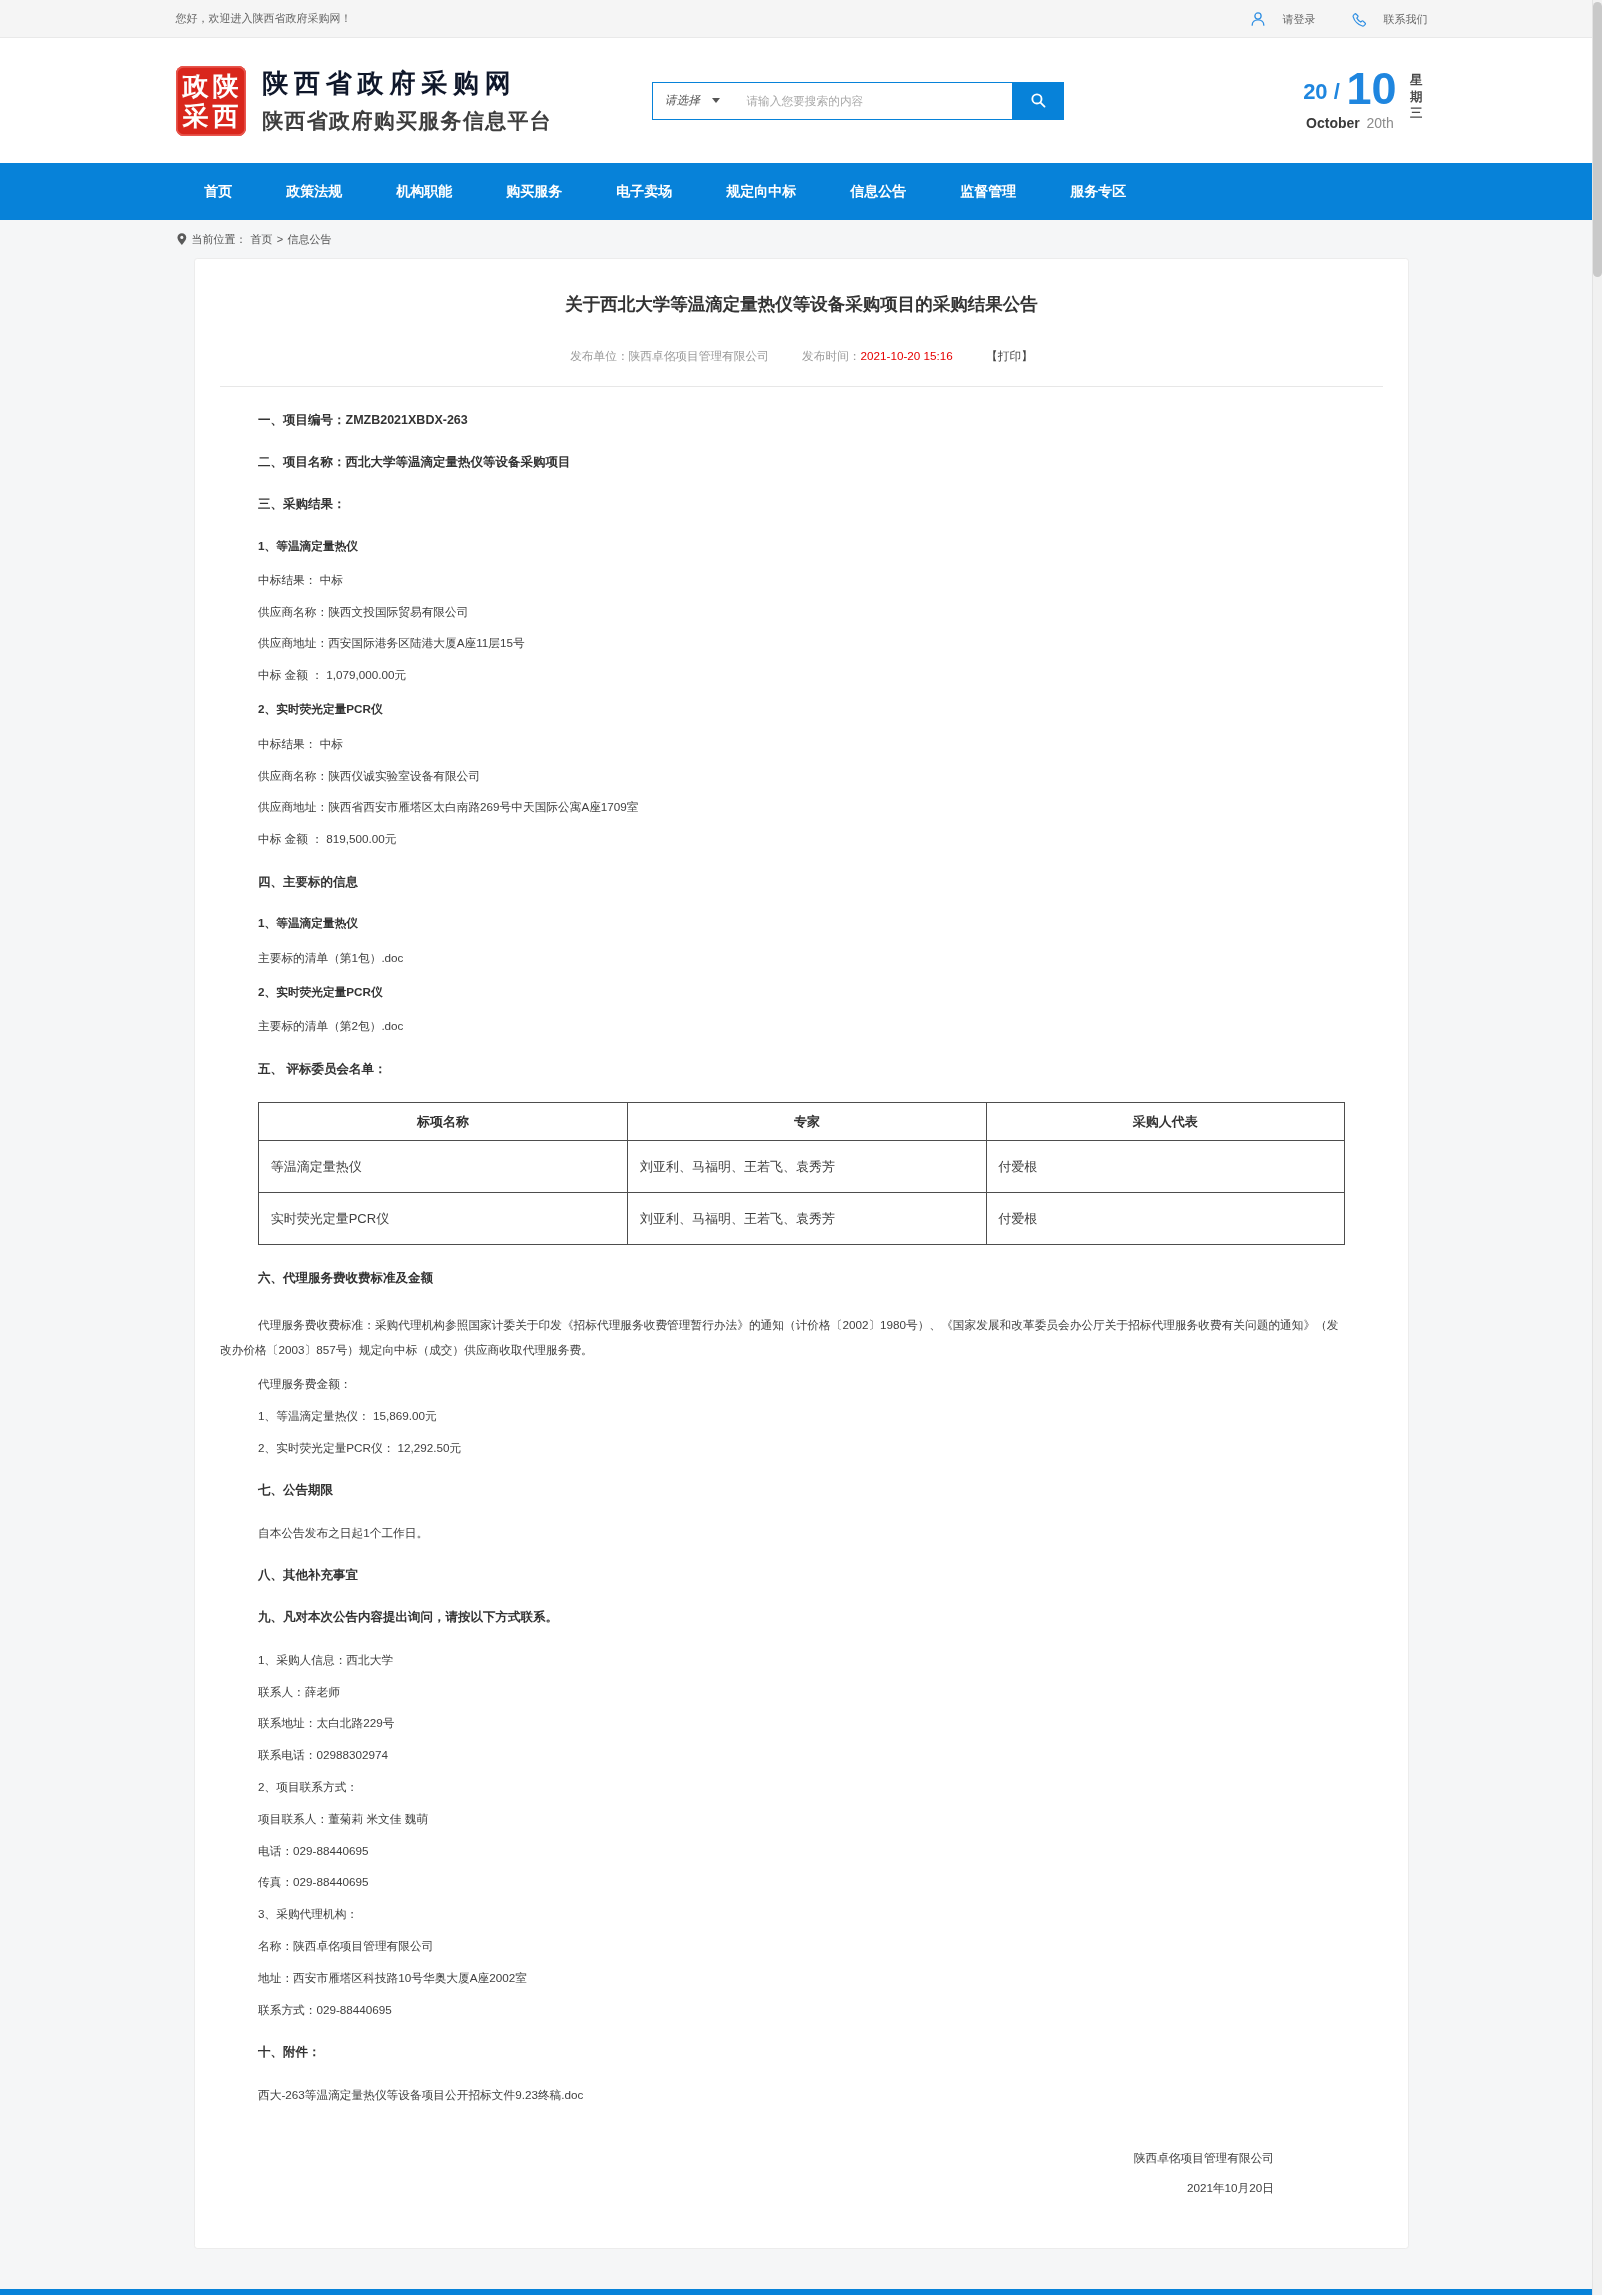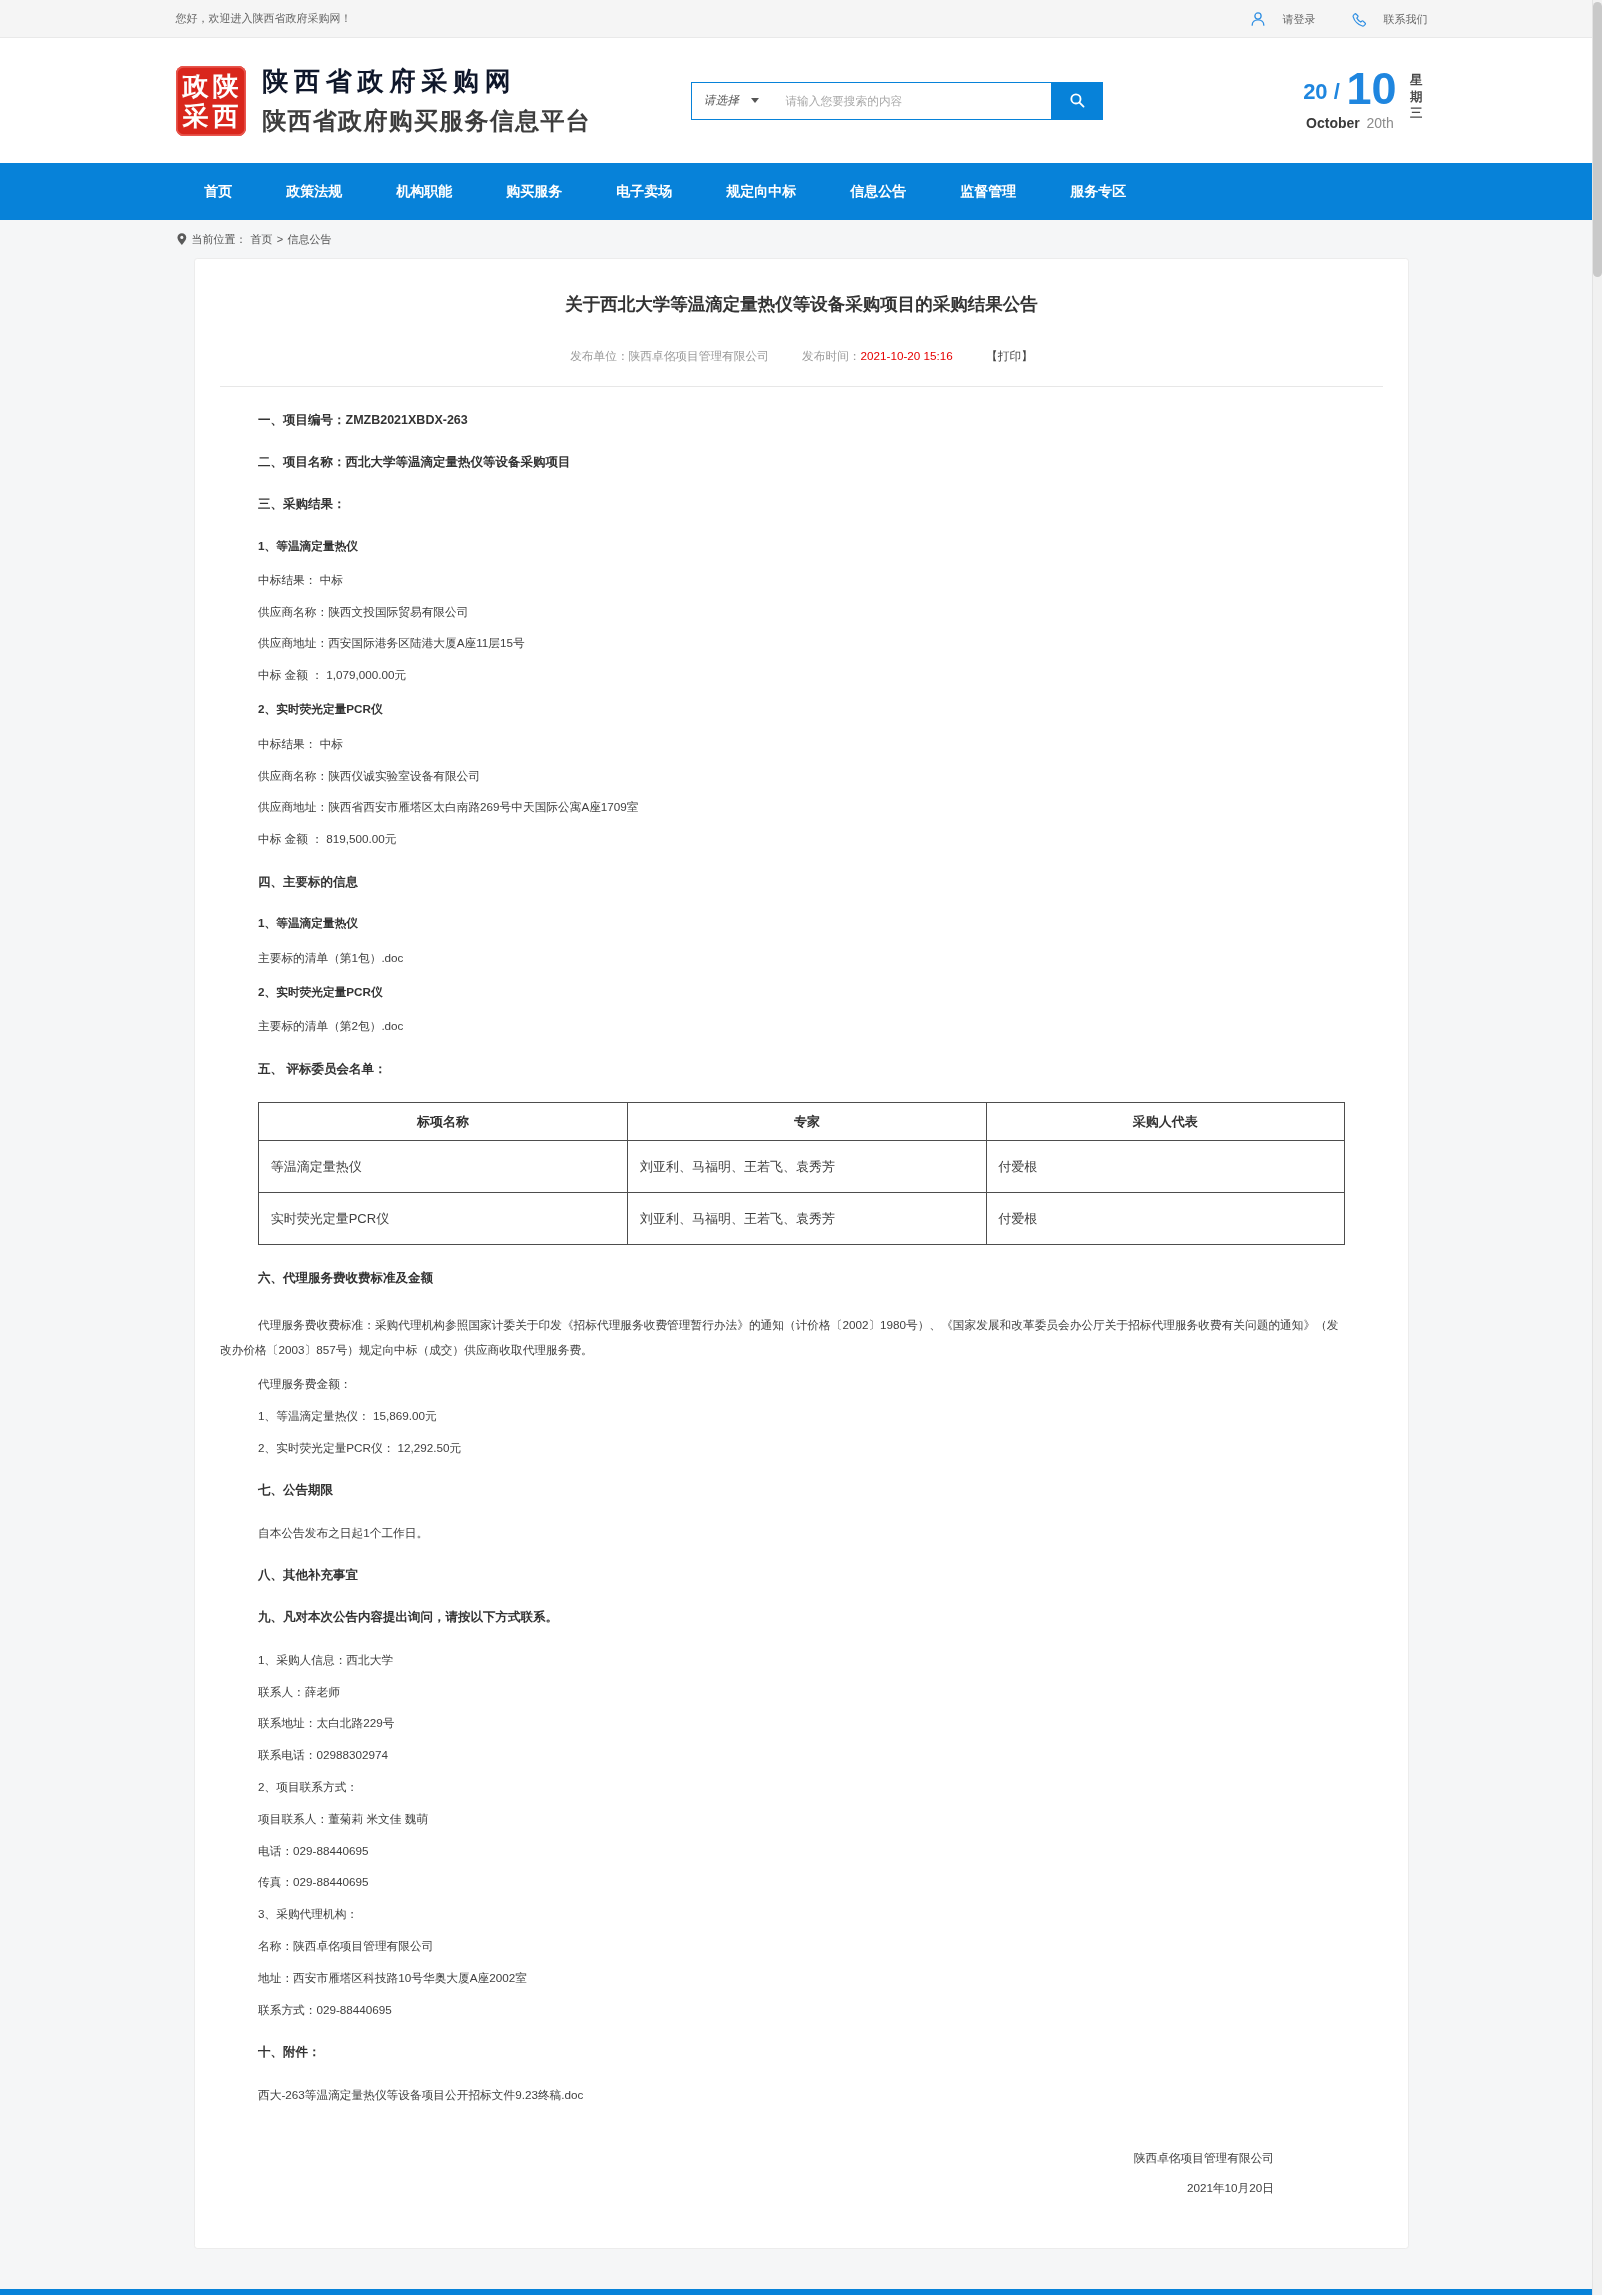--- a/index.html
+++ b/index.html
@@ -17,21 +17,21 @@
   .top-link { display:flex; align-items:flex-end; gap:17px; color:#666; cursor:pointer; }
 
   
   .header { background:#ffffff; height:125px; }
   .header .container { display:flex; align-items:center; height:100%; }
   .logo-seal { width:70px; height:70px; background:#d9261c; border-radius:7.5px; display:grid;
     grid-template-columns:1fr 1fr; place-items:center; padding:5px; box-shadow:inset 0 0 0 1.7px #e8564d; }
   .logo-seal span { color:#fff; font-size:26px; font-weight:bold; line-height:28px; }
   .site-titles { margin-left:16.7px; }
   .site-title { font-size:26px; font-weight:bold; color:#0f172a; letter-spacing:5.8px; }
-  .site-subtitle { font-size:24px; font-weight:bold; color:#3d3d3d; letter-spacing:1.3px; margin-top:5.8px; }
+  .site-subtitle { font-size:21px; font-weight:bold; color:#3d3d3d; letter-spacing:1.3px; margin-top:5.8px; }
   .search-box { margin-left:100px; width:411px; height:38px; border:1.7px solid #0782d9; display:flex; align-items:center; background:#fff; }
   .search-select { width:90px; height:100%; display:flex; align-items:center; gap:11.7px; padding-left:11.7px; font-size:11.7px; color:#555; cursor:pointer;font-style:italic; }
   .chevron-down { width:0; height:0; border-left:4.2px solid transparent; border-right:4.2px solid transparent; border-top:5px solid #555; }
   .search-input { flex:1; height:100%; border:none; outline:none; font-size:11.7px; color:#333; padding-left:3.3px; font-family:inherit; }
   .search-input::placeholder { color:#a9a9a9; }
   .search-btn { width:52px; height:38px; margin:-1.7px -1.7px -1.7px 0; background:#0782d9; border:none; display:flex; align-items:center; justify-content:center; cursor:pointer; }
   .date-widget { margin-left:auto; display:flex; align-items:flex-start; gap:13.4px; padding-right:5px; }
   .date-left { text-align:center; }
   .date-nums { display:flex; align-items:flex-end; gap:6.7px; justify-content:flex-end; }
   .date-day { font-size:22px; font-weight:bold; color:#1f86df; line-height:33px; }

